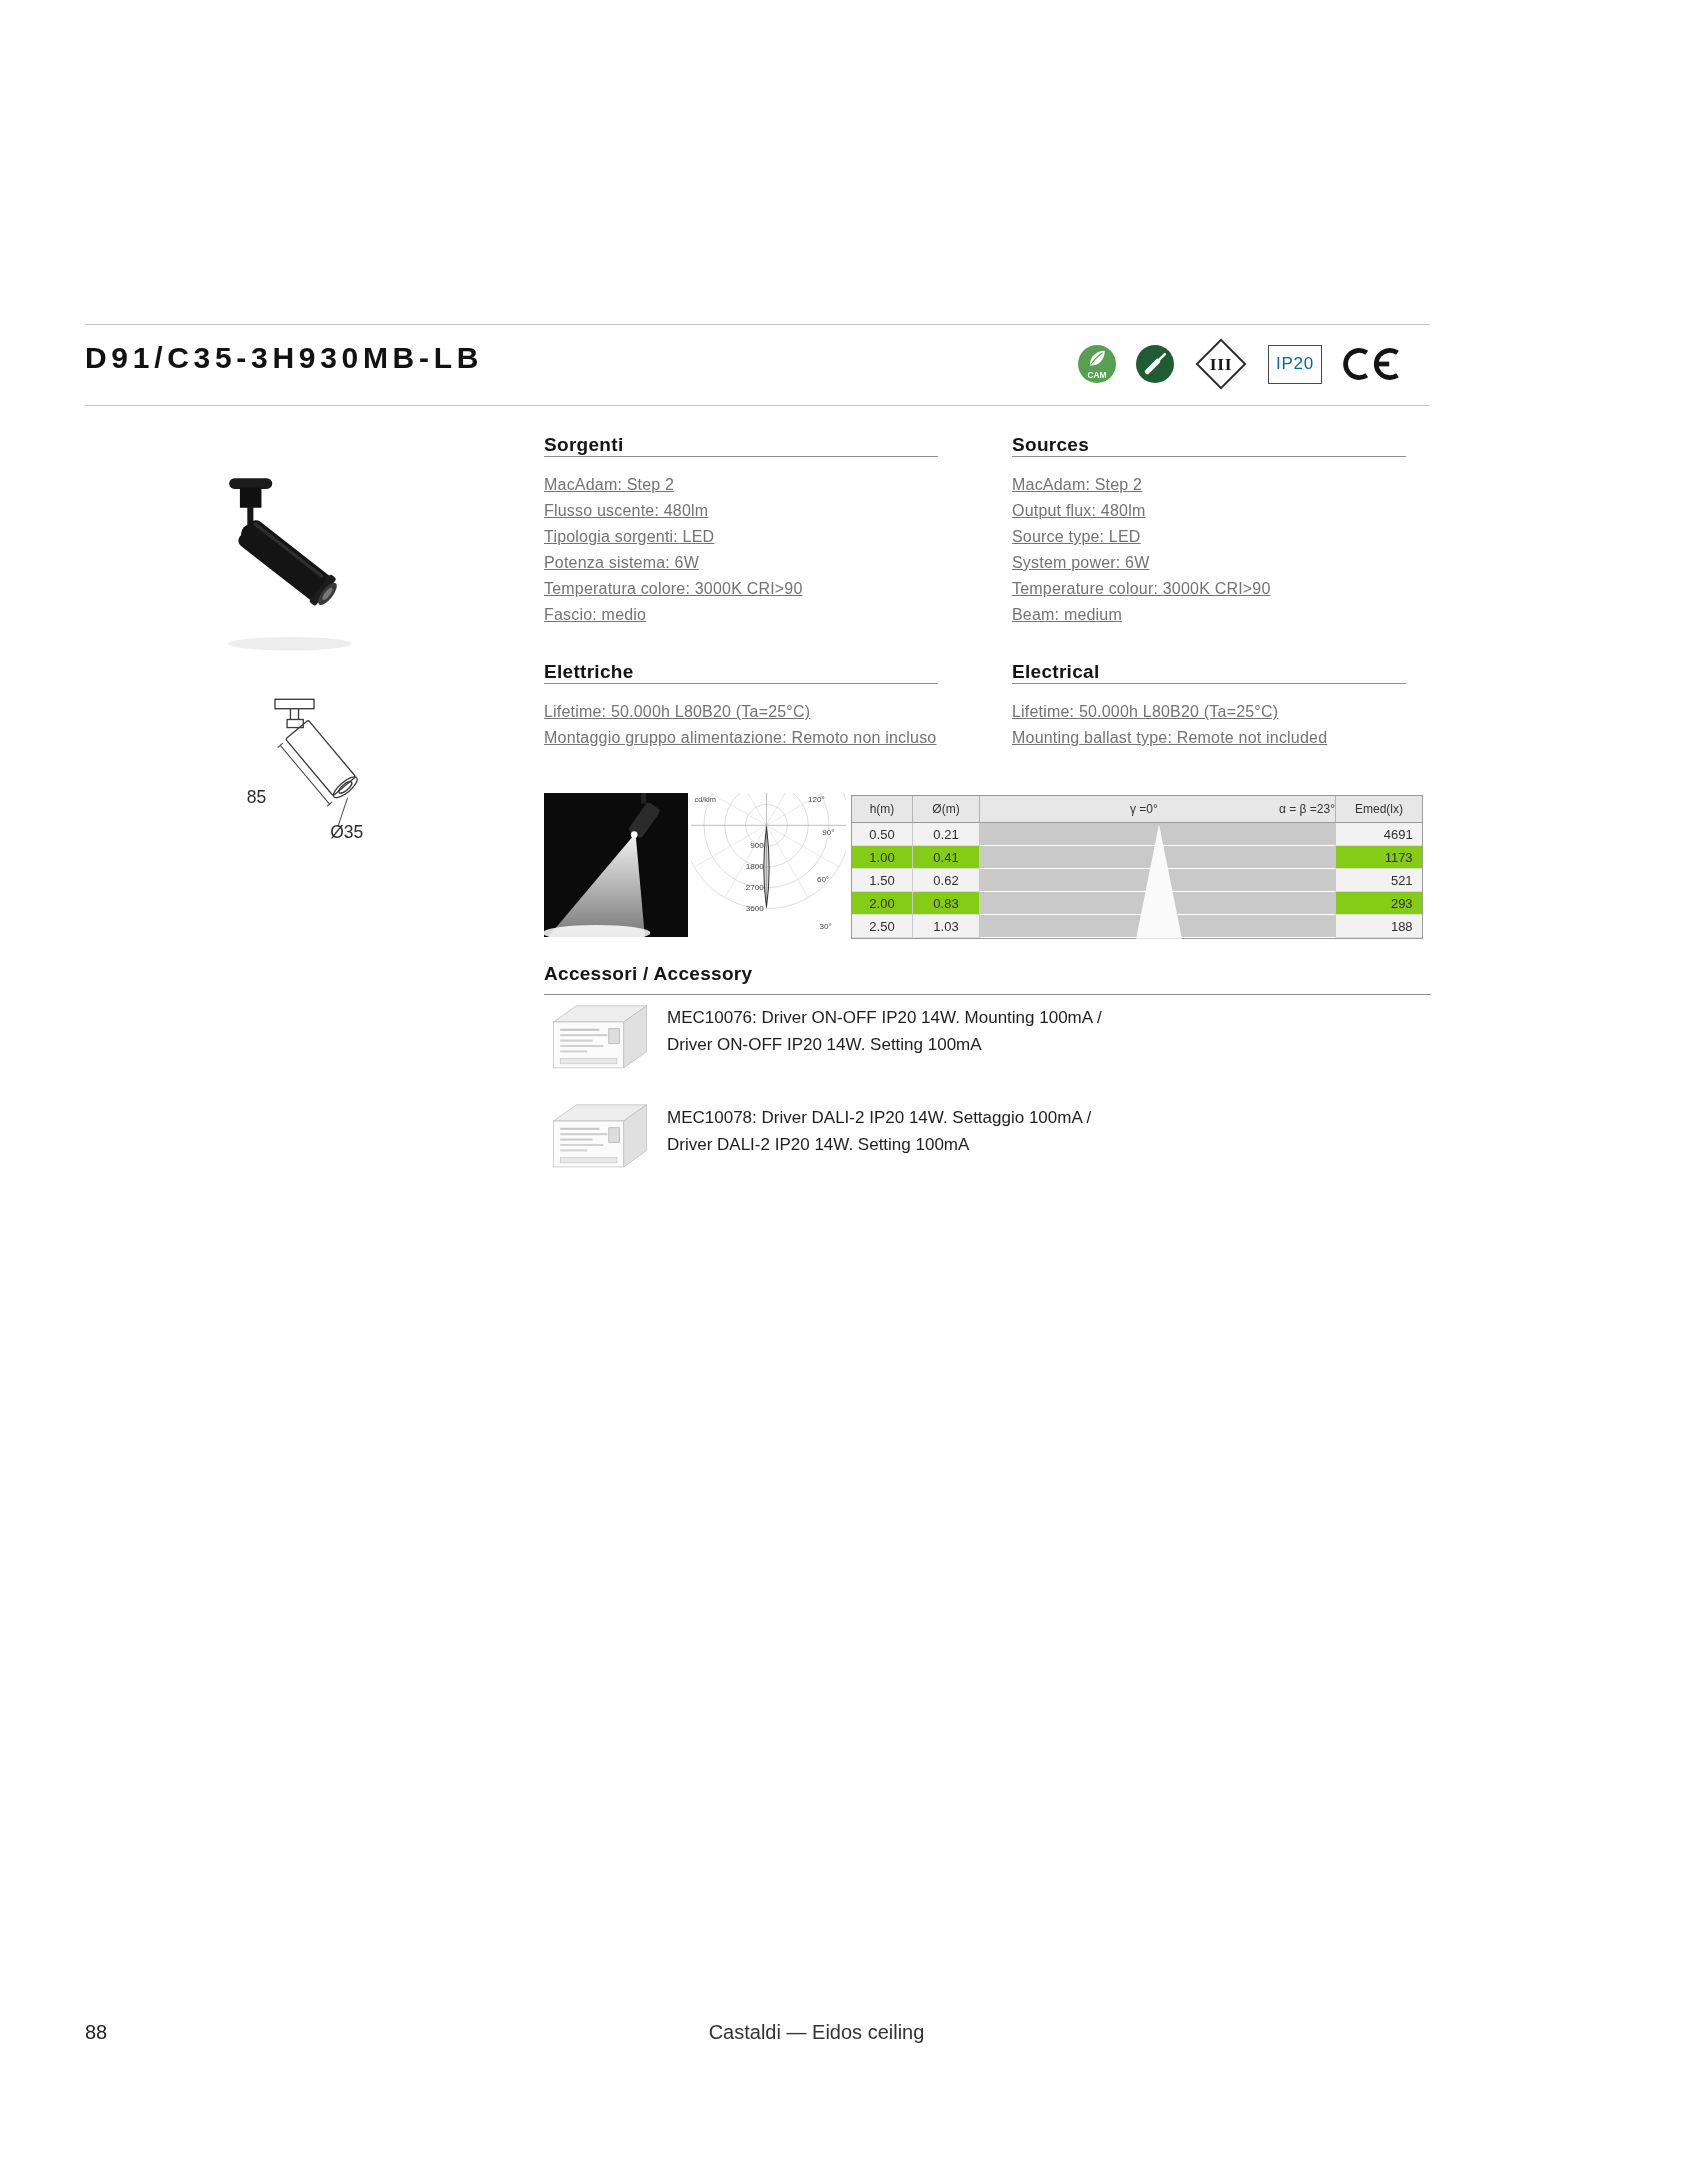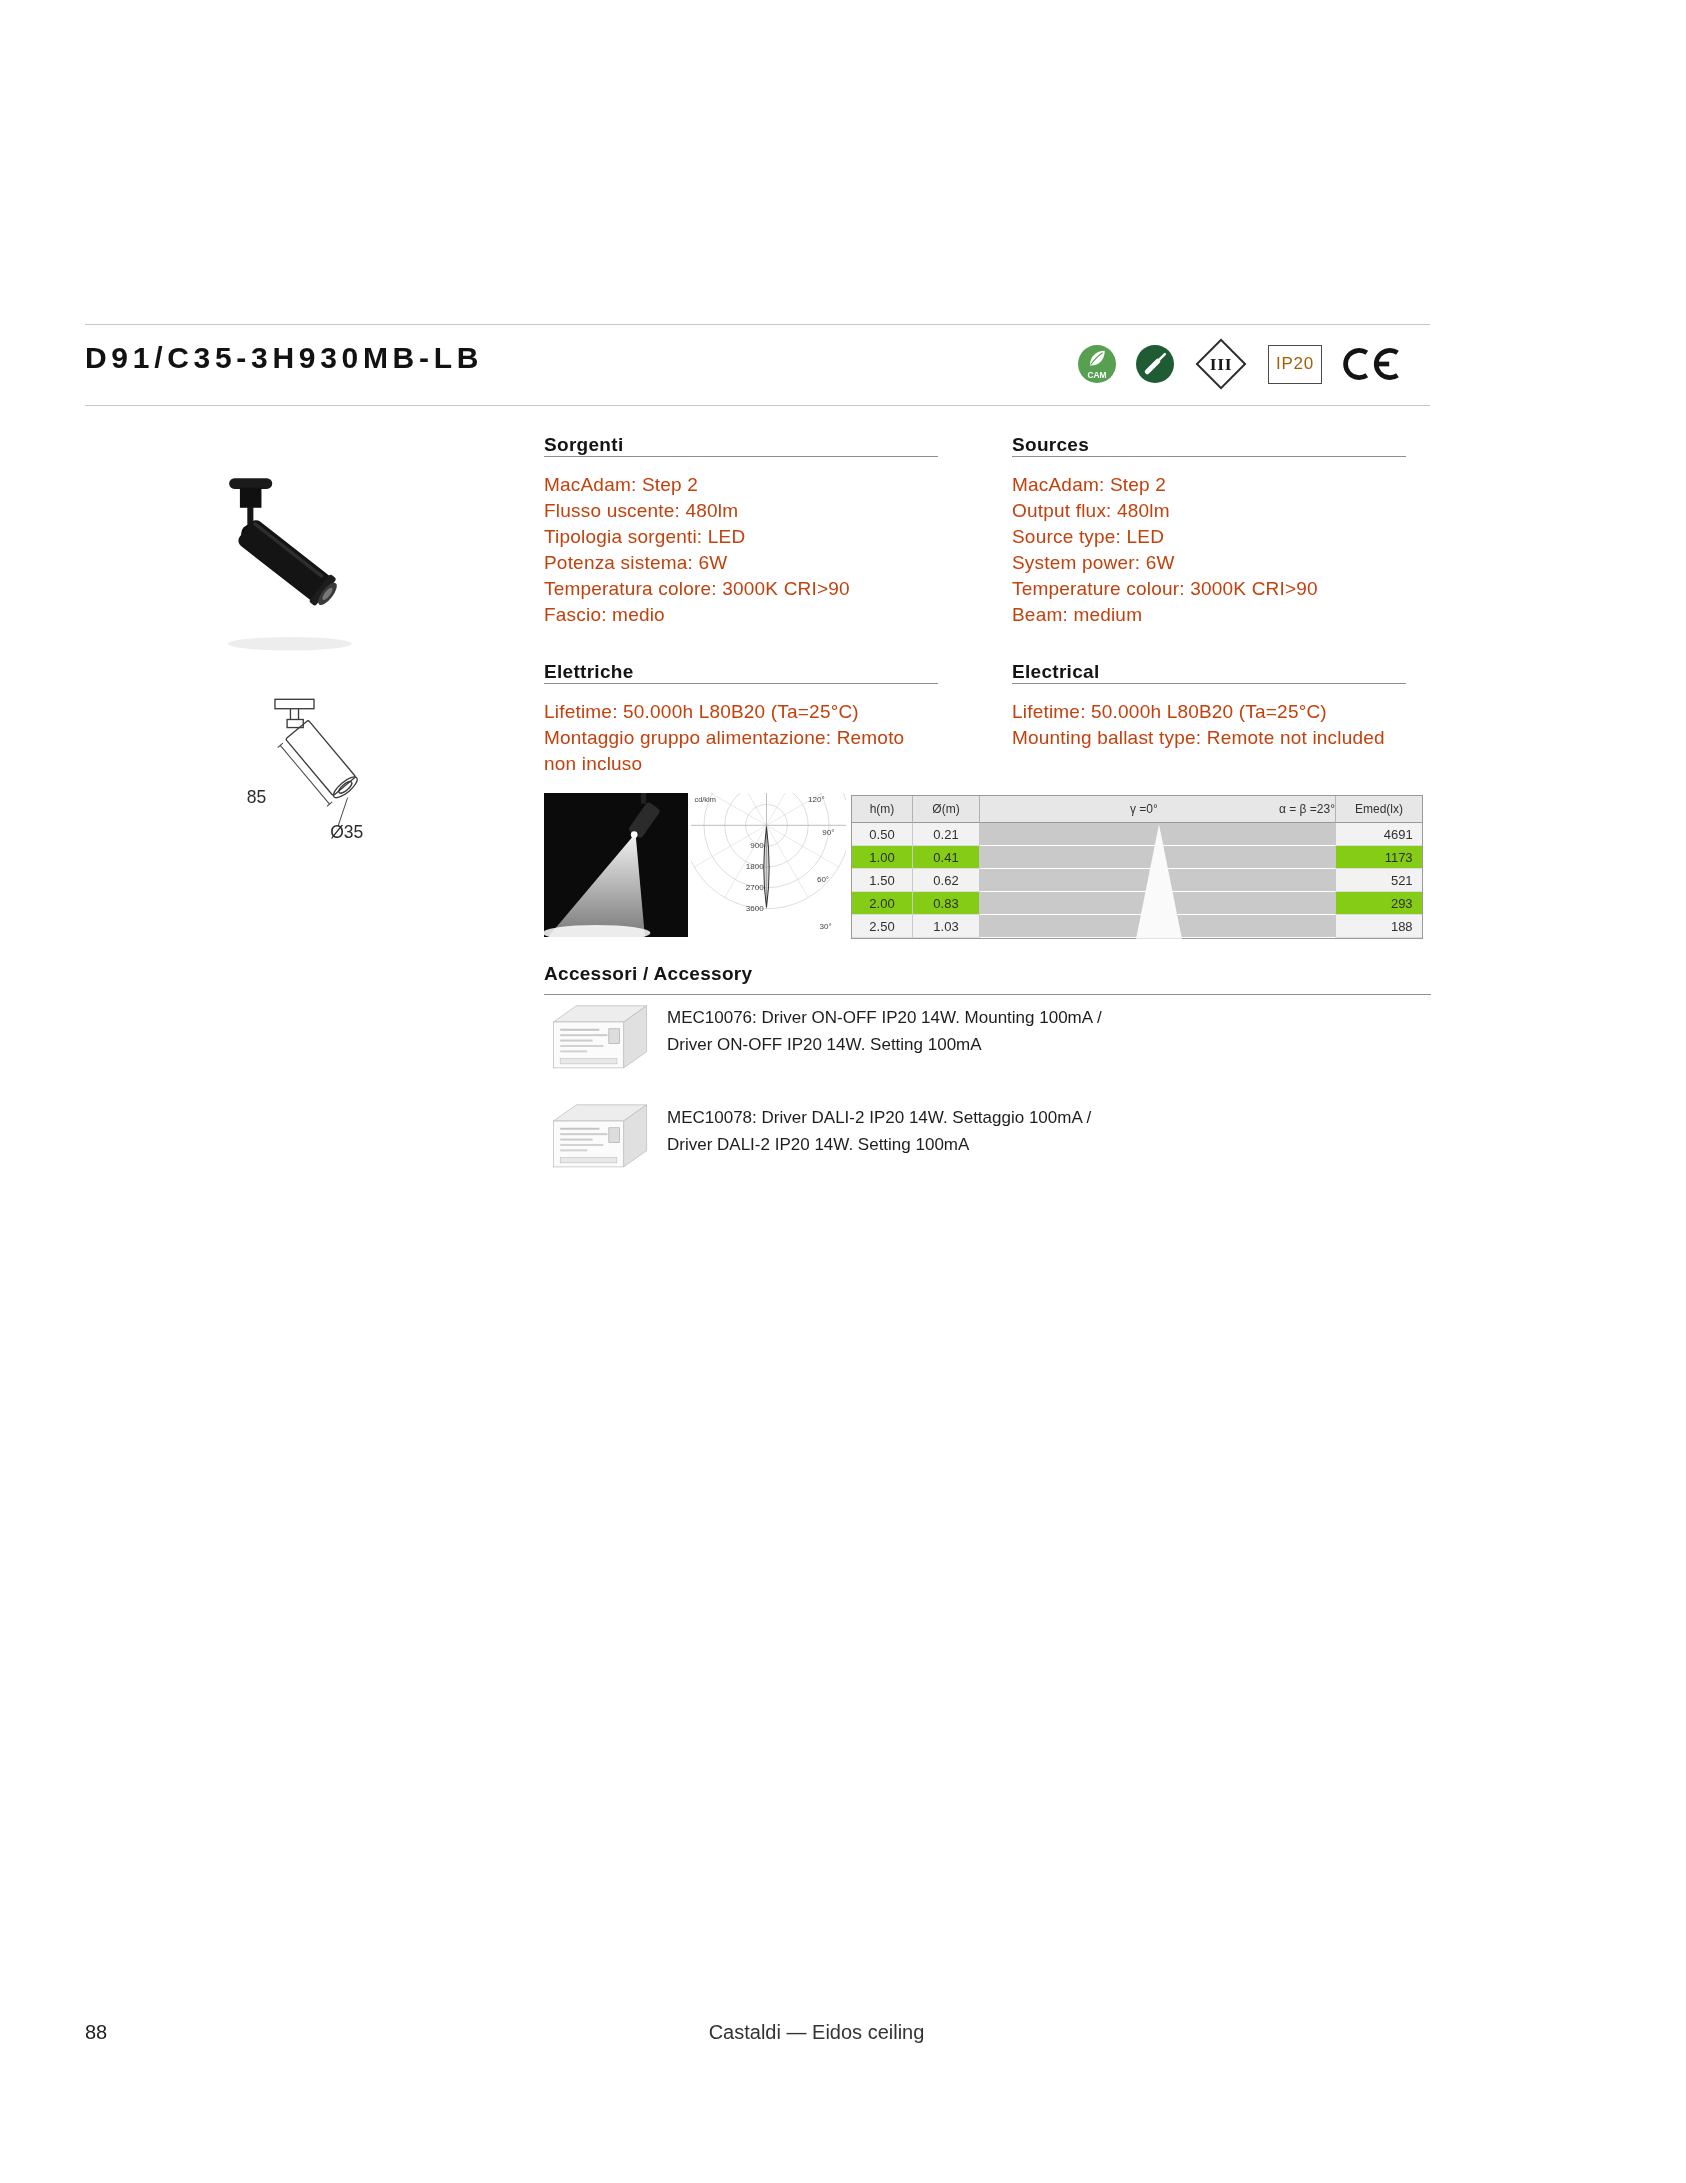--- a/index.html
+++ b/index.html
@@ -15,37 +15,37 @@
 
   .product-code { position:absolute; left:85px; top:341px; font-size:30px; font-weight:700;
                   letter-spacing:4.7px; color:#121212; }
 
   .badges { position:absolute; left:1078px; top:337px; height:54px; display:flex; align-items:center; gap:20px; }
   .badge-svg { width:38px; height:38px; display:block; }
   .diamond-wrap { width:54px; height:54px; position:relative; display:flex; align-items:center; justify-content:center; }
   .diamond { position:absolute; width:36px; height:36px; border:2px solid #2a2a2a; transform:rotate(45deg); background:#fff; }
   .diamond-label { position:relative; font-family:"Liberation Serif", serif; font-size:17.5px; font-weight:600; color:#1a1a1a; letter-spacing:0.7px; }
   .ip-badge { width:54px; height:39px; border:1.3px solid #4a4a4a; display:flex; align-items:center; justify-content:center;
-              font-size:17px; color:#a16207; letter-spacing:0.7px; background:#fff; }
+              font-size:17px; color:#0369a1; letter-spacing:0.7px; background:#fff; }
   .ce-mark { width:59px; height:38px; }
   .ce-mark path, .ce-mark line { fill:none; stroke:#141414; stroke-width:8; }
 
   .product-photo { position:absolute; left:182px; top:467px; width:202px; height:196px; }
   .dim-drawing   { position:absolute; left:240px; top:695px; width:148px; height:162px; }
   .dim-text { font-family:"Liberation Sans", sans-serif; font-size:26px; fill:#2c2c2c; }
 
   .sec { position:absolute; width:394px; }
   .sec-sorgenti   { left:544px;  top:434px; }
   .sec-sources    { left:1012px; top:434px; }
   .sec-elettriche { left:544px;  top:661px; }
   .sec-electrical { left:1012px; top:661px; }
   .sec h2 { font-size:19px; font-weight:700; color:#141414; letter-spacing:0.3px;
             border-bottom:1.3px solid #8f8f8f; }
   .sec .lines { margin-top:15px; }
-  .line { font-size:19px; line-height:26px; color:#c2410c; letter-spacing:0.2px; }
+  .line { font-size:16px; line-height:26px; color:#737373; letter-spacing:0.2px;text-decoration:underline; }
 
   .beam-photo { position:absolute; left:544px;  top:793px; width:144px; height:144px; }
   .polar      { position:absolute; left:691px; top:793px; width:155px; height:144px; background:#fff; }
   .polar text { font-family:"Liberation Sans", sans-serif; fill:#444; }
 
   .ph-table { position:absolute; left:851px; top:795px; display:grid;
               grid-template-columns:61px 67px 356px 86px; grid-template-rows:27px repeat(5,23px);
               border:0.7px solid #9a9a9a; background:#84cc16; }
   .th { background:#e7e7e7; border-bottom:0.7px solid #9a9a9a; border-right:0.7px solid #b3b3b3;
         display:flex; align-items:center; justify-content:center; font-size:12px; color:#333; }

